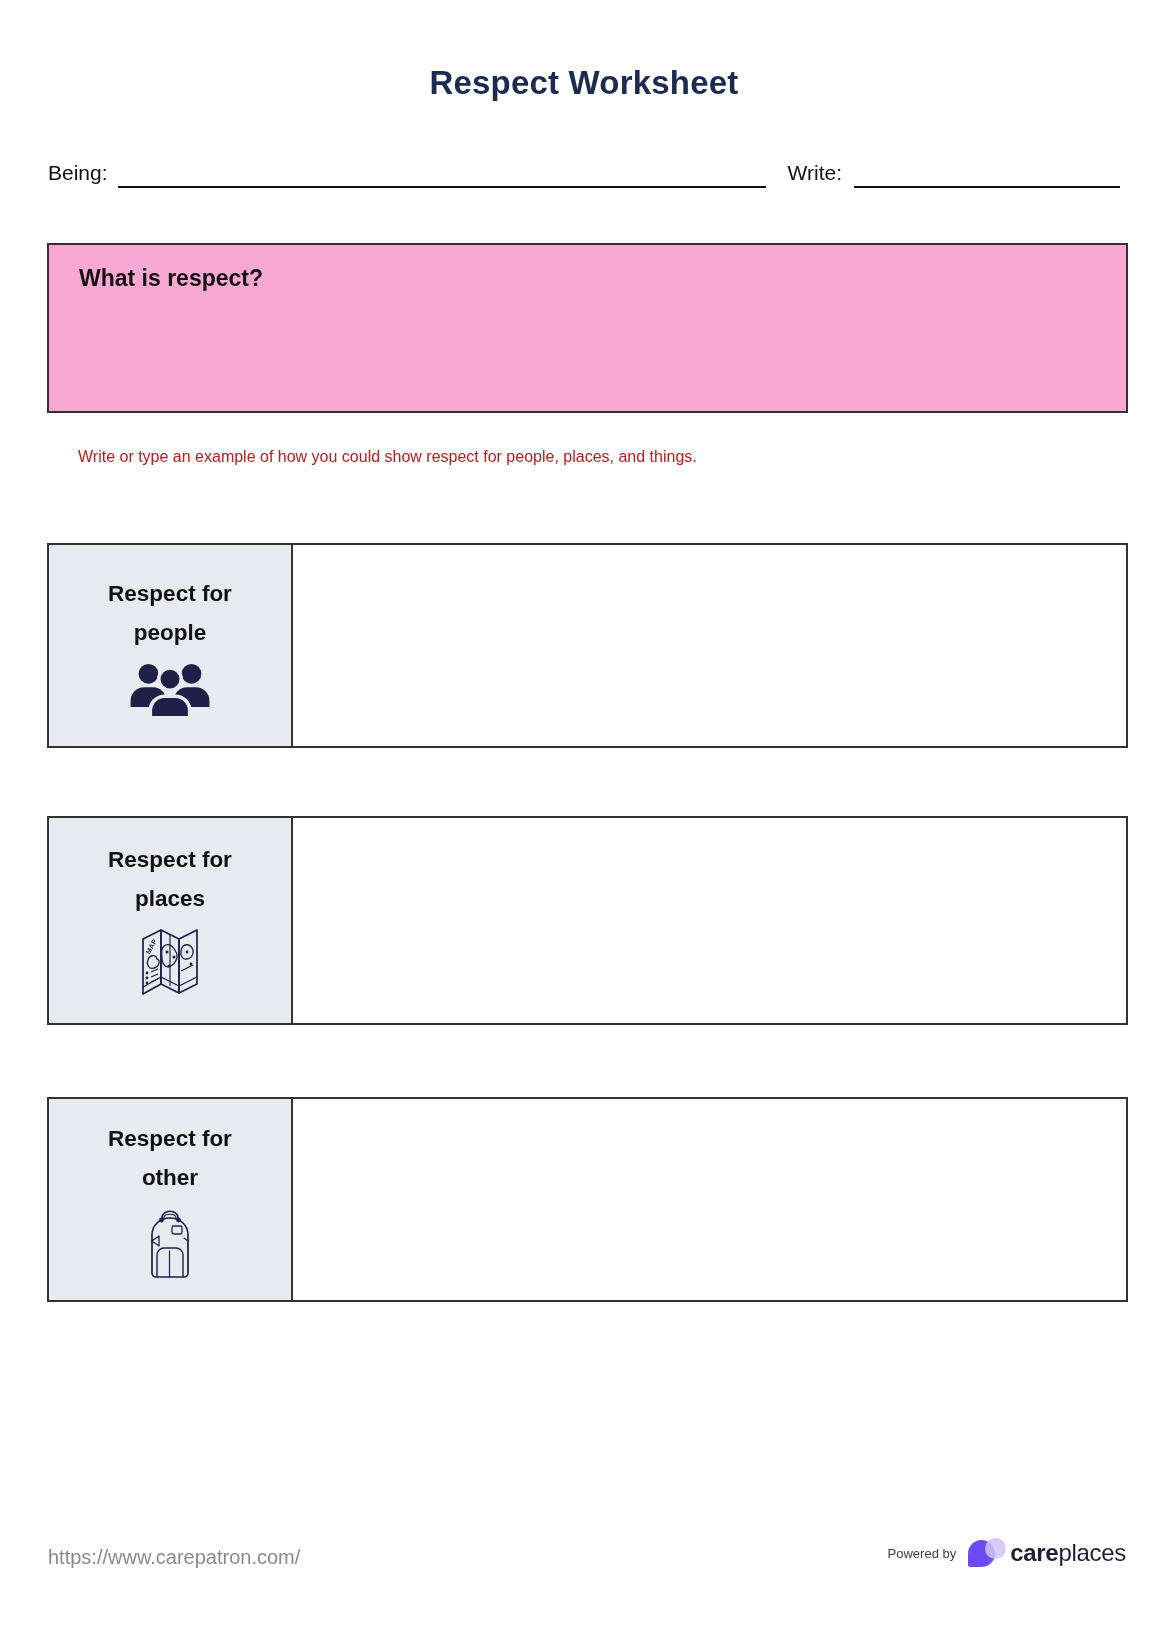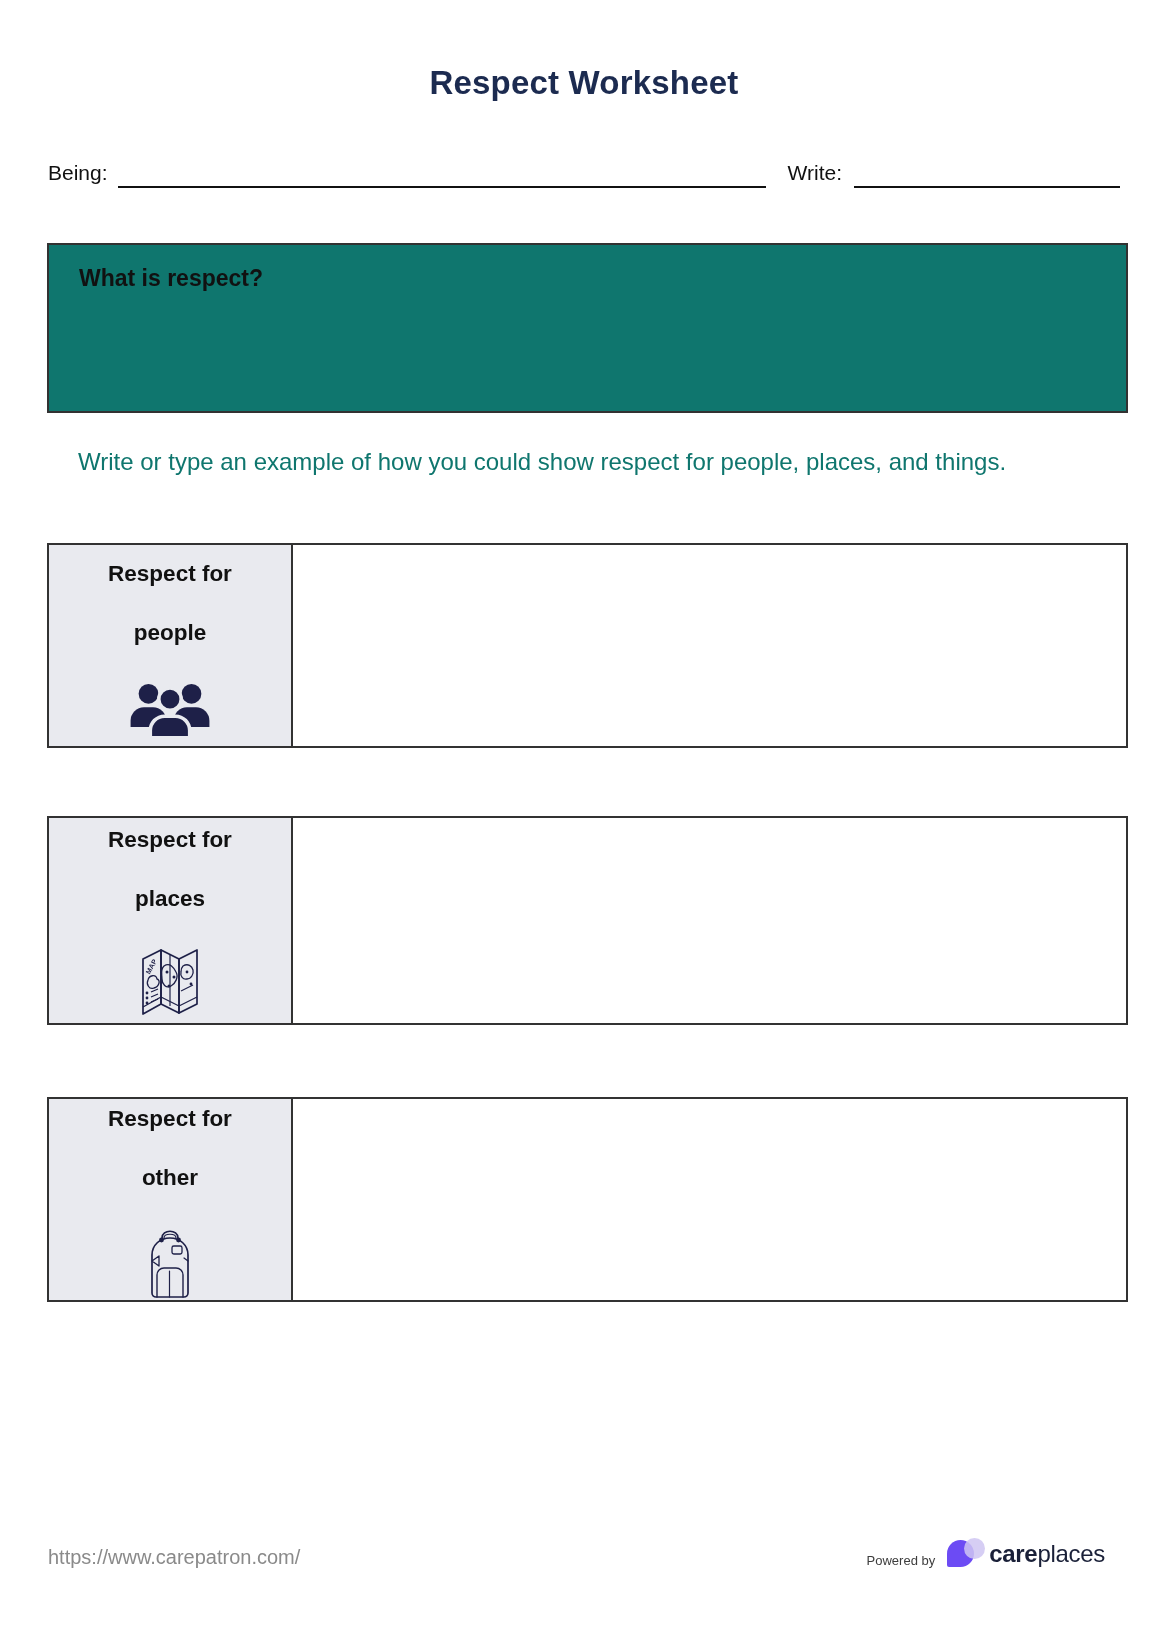--- a/index.html
+++ b/index.html
@@ -22,65 +22,65 @@
   }
   .field-label { padding-bottom:3px; white-space:nowrap; }
   .field-line { border-bottom:2px solid #111; height:30px; box-sizing:border-box; }
   .name-line { flex:1; margin-left:10px; margin-right:22px; }
   .date-line { width:266px; margin-left:12px; }
 
   
   .info-box {
     position:absolute; top:243px; left:47px; width:1081px; height:170px;
     border:2px solid var(--border-dark,#323232); box-sizing:border-box;
-    padding:20px 30px; background:#0f766e;
+    padding:20px 30px; background:#f9a8d4;
   }
   .info-heading { font-size:23px; font-weight:bold; color:#111; }
   .info-body {
     margin-top:15px; font-size:20px; line-height:33px; color:#1d1d1d;
     text-align:justify;
   }
 
   
   .instruction {
     position:absolute; top:448px; left:78px; right:100px;
-    font-size:24px; color:#0f766e;
+    font-size:16px; color:#b91c1c;
   }
 
   
   .resp-row {
     position:absolute; left:47px; width:1081px; height:205px;
     border:2px solid var(--border-dark,#323232); box-sizing:border-box;
     display:flex; background:#fff;
   }
   .row-people { top:543px; }
   .row-places { top:816px; height:209px; }
   .row-things { top:1097px; }
   .label-cell {
     width:244px; box-sizing:border-box; background:var(--cell-gray,#e9eaef);
     border-right:2px solid var(--border-dark,#323232);
-    display:flex; flex-direction:column; align-items:center; justify-content:center;gap:20px;
+    display:flex; flex-direction:column; align-items:center; justify-content:center;
   }
   .label-text {
     font-size:22.5px; font-weight:bold; color:#111; line-height:39px; text-align:center;
   }
   .cell-icon { margin-top:8px; color:var(--icon-navy,#1e2048); line-height:0; }
   .cell-icon svg { display:block; }
   .answer-cell { flex:1; background:#fff; }
   .sep { stroke:var(--cell-gray,#e9eaef); }
 
   
   .footer-link {
     position:absolute; top:1546px; left:48px;
     font-size:20px; color:var(--link-gray,#8a8a8a);
     text-underline-offset:4px; cursor:pointer;
   }
   .powered {
-    position:absolute; top:1538px; right:63px;
-    display:flex; align-items:flex-end;
+    position:absolute; top:1538px; right:42px;
+    display:flex; align-items:center;
   }
   .powered-label { font-size:13px; color:#3d3d3d; margin-right:12px; }
   .logo-mark { position:relative; width:42px; height:30px; }
   .bubble-main {
     position:absolute; left:0; top:2px; width:27px; height:27px;
     background:var(--logo-purple,#6c4bf4); border-radius:50% 50% 50% 2px;
   }
   .bubble-light {
     position:absolute; left:17px; top:0; width:21px; height:21px;
     background:var(--logo-lavender,#cfc6f2); border-radius:50%; opacity:0.85;

